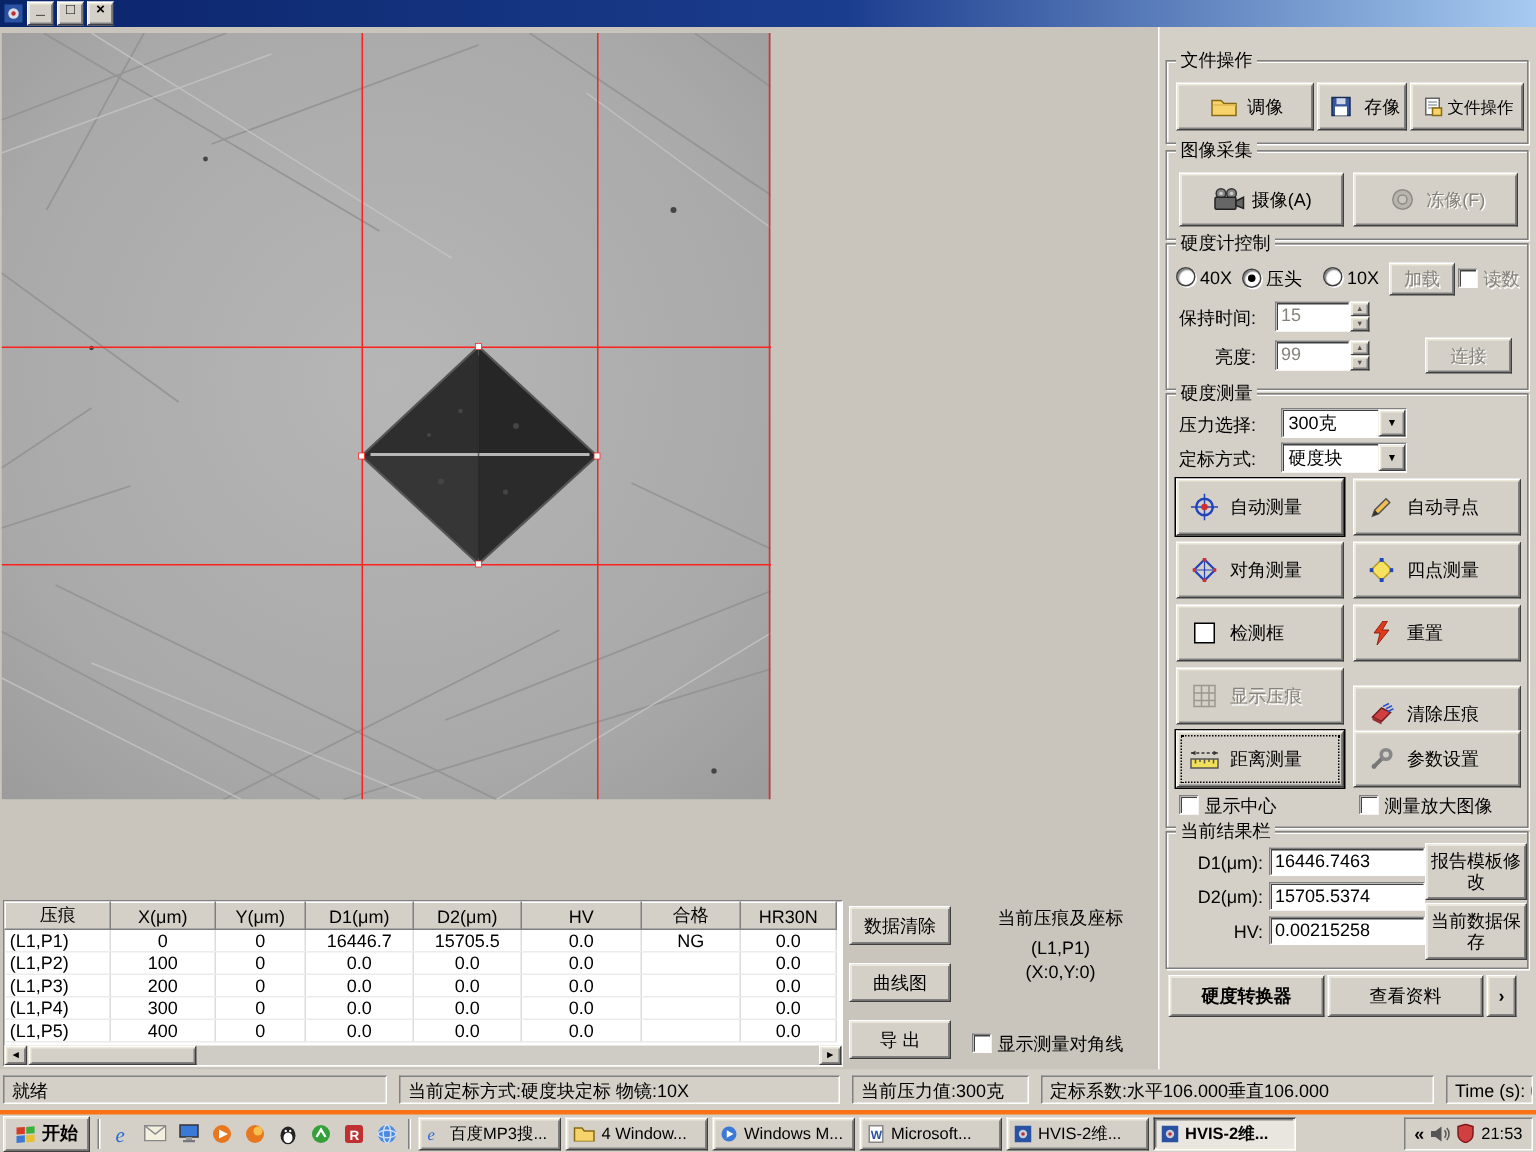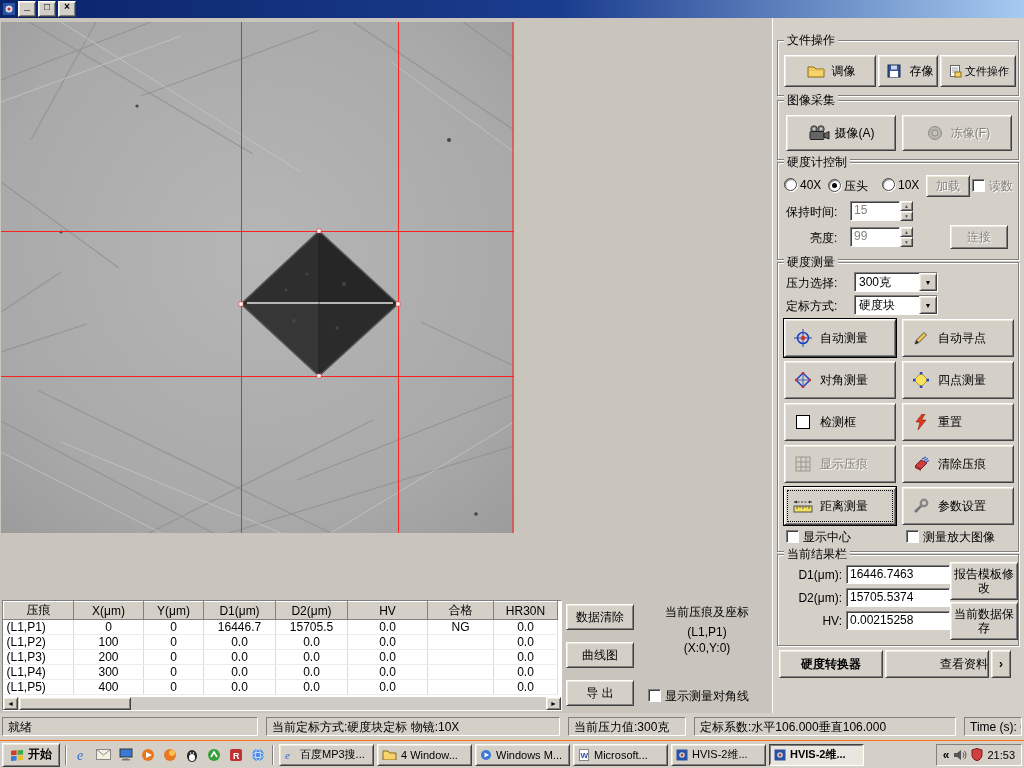--- a/index.html
+++ b/index.html
@@ -64,21 +64,21 @@
   .hscroll{position:absolute;left:0;bottom:0;right:0;height:13px;background:#cfccc5;
            display:flex;align-items:stretch;}
   .sbtn{width:13px;font-size:7px;line-height:12px;text-align:center;flex:none;}
   .sthumb{width:110px;flex:none;margin-left:1px;}
   
   .statusbar{left:0;top:713px;width:1024px;height:27px;background:#d4d0c8;display:flex;
              align-items:center;padding:2px 2px 3px 2px;box-sizing:border-box;gap:8px;}
   .seg{height:19px;line-height:19px;padding:0 5px;white-space:nowrap;overflow:hidden;
        box-sizing:border-box;}
   .taskbar{left:0;top:740px;width:1024px;height:28px;background:#d4d0c8;
-           border-top:1px solid #f97316;display:flex;align-items:center;padding:0 2px;
+           border-top:3px solid #f97316;display:flex;align-items:center;padding:0 2px;
            box-sizing:border-box;gap:3px;}
   .startbtn{width:56px;height:22px;font-weight:bold;display:flex;align-items:center;
             justify-content:center;gap:3px;}
   .ql{width:19px;height:19px;display:flex;align-items:center;justify-content:center;}
   .vsep{width:0;height:20px;border-left:1px solid #808080;border-right:1px solid #fff;margin:0 2px;}
   .task{width:95px;height:22px;display:flex;align-items:center;gap:4px;padding:0 4px;
         box-sizing:border-box;overflow:hidden;white-space:nowrap;font-size:11px;flex:none;}
   .task.on{border-color:#404040 #fff #fff #404040;background:#e9e6e0;
            box-shadow:inset -1px -1px 0 #ece9d8, inset 1px 1px 0 #808080;font-weight:bold;}
   .tray{margin-left:auto;height:22px;display:flex;align-items:center;gap:4px;
@@ -341,21 +341,21 @@
     </div>
     <div class="mbtn raised dis" style="left:6px;top:182px;">
       <span class="mi">
           <svg width="16" height="16">
             <rect x="1" y="1" width="14" height="14" fill="none" stroke="#9a978f"></rect>
             <path d="M1 6 h14 M1 11 h14 M6 1 v14 M11 1 v14" stroke="#9a978f"></path>
           </svg>
         </span>
       <span class="ml">显示压痕</span>
     </div>
-    <div class="mbtn raised" style="left:124px;top:182px;">
+    <div class="mbtn raised" style="left:124px;top:194px;">
       <span class="mi">
           <svg width="18" height="16">
             <polygon points="3,10 9,4 15,7 9,13" fill="#d04040" stroke="#702020"></polygon>
             <polygon points="3,10 9,13 9,15 3,12" fill="#9a3030"></polygon>
             <path d="M10 3 L14 1 M12 4.5 L16 2.5 M13 6.5 L17 4.5" stroke="#3355cc" stroke-width="1.2"></path>
           </svg>
         </span>
       <span class="ml">清除压痕</span>
     </div>
     <div class="mbtn raised def foc" style="left:6px;top:224px;">
@@ -401,21 +401,21 @@
       <span style="white-space:normal;">报告模板修改</span>
     </div>
     <div class="abs btn raised" style="left:172px;top:47px;width:62px;height:36px;white-space:normal;text-align:center;line-height:14px;padding:0 2px;">
       <span style="white-space:normal;">当前数据保存</span>
     </div>
   </div>
 
   <div class="abs btn raised" style="left:6px;top:632px;width:102px;height:26px;font-weight:bold;">
     <span>硬度转换器</span>
   </div>
-  <div class="abs btn raised" style="left:112px;top:632px;width:102px;height:26px;justify-content:flex-end;">
+  <div class="abs btn raised" style="left:112px;top:632px;width:102px;height:26px;">
     <span>查看资料</span>
   </div>
   <div class="abs btn raised" style="left:218px;top:632px;width:18px;height:26px;font-weight:bold;">
     <span>›</span>
   </div>
 </div>
 
 <div class="abs" style="left:0;top:598px;width:772px;height:115px;background:#c9c5bd;">
 
   <div class="abs sunkg" style="left:2px;top:2px;width:558px;height:109px;background:#fff;">

